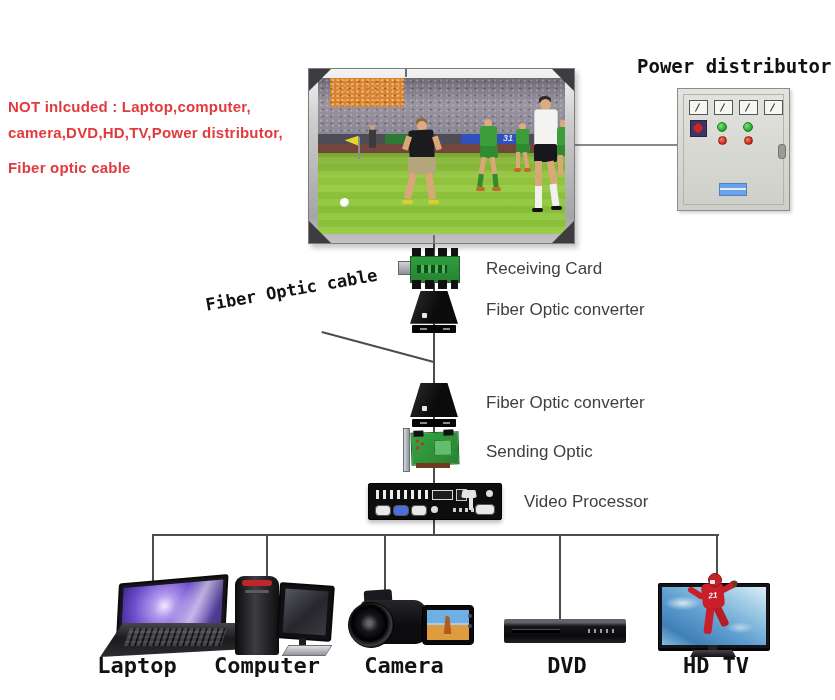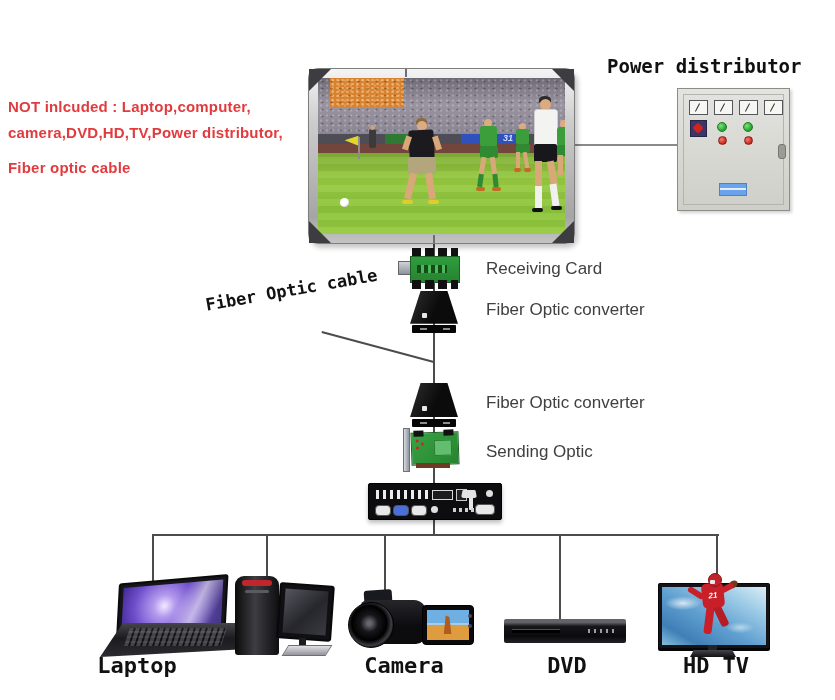--- a/index.html
+++ b/index.html
@@ -9,21 +9,21 @@
   
   .banner{position:absolute;left:0;top:0;width:835px;height:46px;
           background:linear-gradient(180deg,#39b1ef 0%,#55c3f4 40%,#9fdef9 78%,#e9f8fe 100%);}
   .banner-title{position:absolute;left:28px;top:0;line-height:44px;font-size:23px;font-weight:bold;color:#ffffff;}
 
   
   .note-line{position:absolute;left:8px;font-size:15px;font-weight:bold;color:#e23b3e;letter-spacing:.2px;}
 
   
   .mono{font-family:"DejaVu Sans Mono","Liberation Mono",monospace;font-weight:bold;color:#111;}
-  .pd-label{position:absolute;left:607px;top:55px;font-size:19px;}
+  .pd-label{position:absolute;left:637px;top:55px;font-size:19px;}
   .fiber-cable-label{position:absolute;left:204px;top:295px;width:190px;font-size:17px;
                      transform:rotate(-10deg);transform-origin:0 0;white-space:nowrap;}
   .dev-label{position:absolute;top:653px;transform:translateX(-50%);font-size:22px;white-space:nowrap;}
 
   
   .chain-label{position:absolute;font-size:17px;color:#404040;white-space:nowrap;}
 
   
   .cline{position:absolute;background:#4c4c4c;}
   .cline.light{background:#8a8a8a;}
@@ -43,21 +43,21 @@
   .pp-btn{position:absolute;border-radius:50%;}
   .pp-btn.g{width:8px;height:8px;background:radial-gradient(circle at 35% 35%,#7de07f,#23a32a 70%);border:1px solid #1b7a20;}
   .pp-btn.r{width:7px;height:7px;background:radial-gradient(circle at 35% 35%,#f07a6e,#c8281c 70%);border:1px solid #8f1a12;}
   .pp-handle{position:absolute;right:3px;top:55px;width:6px;height:13px;background:#9c9c96;border:1px solid #77776f;border-radius:3px;}
   .pp-tag{position:absolute;left:41px;top:94px;width:26px;height:11px;background:#6aa3ea;border:1px solid #4d82c8;
           background-image:linear-gradient(0deg,transparent 45%,rgba(255,255,255,.8) 46% 60%,transparent 61%);}
 
   
   .led{position:absolute;left:308px;top:68px;width:265px;height:174px;
        background:linear-gradient(180deg,#f4f4f4,#cdcdcd 30%,#a5a5a5 85%,#c4c4c4);
-       border:1px solid #7e7e7e;border-radius:10px;box-shadow:3px 4px 5px rgba(0,0,0,.22);}
+       border:1px solid #7e7e7e;border-radius:0;box-shadow:3px 4px 5px rgba(0,0,0,.22);}
   .led-corner{position:absolute;width:22px;height:22px;background:#3d3d41;}
   .led-corner.tl{left:0;top:0;clip-path:polygon(0 0,100% 0,0 100%);}
   .led-corner.tr{right:0;top:0;clip-path:polygon(0 0,100% 0,100% 100%);}
   .led-corner.bl{left:0;bottom:0;clip-path:polygon(0 0,0 100%,100% 100%);}
   .led-corner.br{right:0;bottom:0;clip-path:polygon(100% 0,100% 100%,0 100%);}
   .led-seam{position:absolute;background:#6e6e72;}
   .scene{position:absolute;inset:9px;overflow:hidden;background:#93c63d;}
   .stands{position:absolute;left:0;top:0;right:0;height:36%;
           background:linear-gradient(180deg,#6e6a74 0%,#9a93a0 45%,#8b8694 100%);}
   .stands::after{content:"";position:absolute;inset:0;
@@ -374,20 +374,21 @@
     <i class="vp-slot" style="left:100px"></i>
     <i class="vp-vga" style="right:24px;top:6px;width:16px;height:8px;clip-path:polygon(10% 0,90% 0,100% 100%,0 100%)"></i>
     <i class="vp-circ" style="right:8px;top:6px"></i>
     <i class="vp-oval" style="left:6px"></i>
     <i class="vp-oval blue" style="left:24px"></i>
     <i class="vp-oval" style="left:42px"></i>
     <i class="vp-circ" style="left:62px"></i>
     <i class="vp-dotrow"></i>
     <i class="vp-oval" style="right:6px;top:20px;width:18px"></i>
   </div>
+  <div class="chain-label" style="left:524px;top:492px">Video Processor</div>
 
   <div class="laptop">
     <div class="lap-screen">
         <div class="lap-glow"></div>
       </div>
     <div class="lap-base"></div>
   </div>
 
   <div class="computer">
     <div class="pc-tower"></div>
@@ -422,17 +423,18 @@
       <i class="fb-leg1"></i>
       <i class="fb-leg2"></i>
       <i class="fb-torso">21</i>
       <i class="fb-helmet"></i>
     </div>
     <div class="tv-neck"></div>
     <div class="tv-stand"></div>
   </div>
 
   <div class="dev-label mono" style="left:137px">Laptop</div>
+  <div class="dev-label mono" style="left:267px">Computer</div>
   <div class="dev-label mono" style="left:404px">Camera</div>
   <div class="dev-label mono" style="left:567px">DVD</div>
   <div class="dev-label mono" style="left:716px">HD TV</div>
 
 </div>
 
 </body></html>

